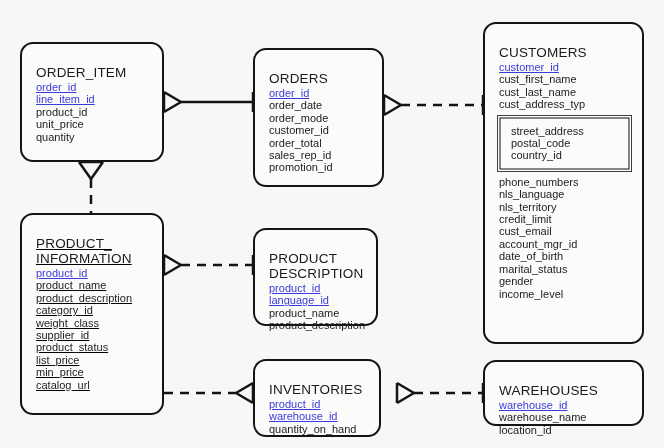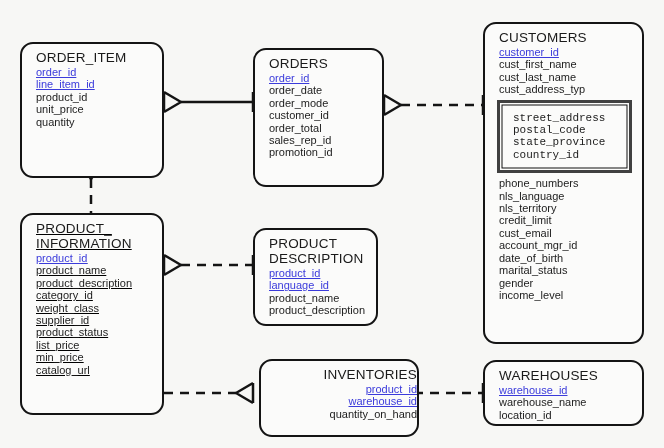--- a/index.html
+++ b/index.html
@@ -30,21 +30,21 @@
     pointer-events: none;
     z-index: 1;
   }
   .entity {
     position: absolute;
     background: #fbfbfa;
     border: 2.5px solid #141414;
     border-radius: 13px;
     box-sizing: border-box;
     z-index: 2;
-    padding: 4px 0 4px 0;
+    padding: 19px 0 4px 0;
   }
   .entity .ename {
     font-size: 13.5px;
     color: #1a1a1a;
     letter-spacing: 0.2px;
     line-height: 15px;
     padding: 2px 0 1px 14px;
     white-space: pre-line;
   }
   .attrs {
@@ -58,36 +58,35 @@
     color: #1c1c1c;
     white-space: nowrap;
   }
   .attrs li.key {
     color: #3b3bdb;
     text-decoration: underline;
     text-underline-offset: 1px;
   }
   .nested-box {
     margin: 4px 10px 4px 12px;
-    border: 3px solid #404040;
+    border: 1px solid #404040;
     box-shadow: 0 0 0 1.5px #fbfbfa inset, 0 0 0 2.5px #111 inset;
     background: #fbfbfa;
     padding: 9px 0 9px 0;
-    font-family: Liberation Mono, monospace;
   }
   .nested-box .attrs {
     padding-left: 13px;
   }
   
-  #ent-order-item        { left: 20px;  top: 42px;  width: 144px; height: 136px; }
+  #ent-order-item        { left: 20px;  top: 42px;  width: 144px; height: 120px; }
   #ent-orders            { left: 253px; top: 48px;  width: 131px; height: 139px; }
   #ent-customers         { left: 483px; top: 22px;  width: 161px; height: 322px; }
   #ent-product-info      { left: 20px;  top: 213px; width: 144px; height: 202px; text-decoration: underline; }
   #ent-product-desc      { left: 253px; top: 228px; width: 125px; height: 98px; }
-  #ent-inventories       { left: 259px; top: 359px; width: 160px; height: 78px; text-align: right; }
+  #ent-inventories       { left: 253px; top: 359px; width: 128px; height: 78px; }
   #ent-warehouses        { left: 483px; top: 360px; width: 161px; height: 66px; }
 </style>
 </head>
 <body>
 
 <div id="canvas">
 
   <svg class="links" viewBox="0 0 664 448">
 
     <g>
@@ -154,21 +153,20 @@
     <ul class="attrs">
       <li class="key">customer_id</li>
       <li>cust_first_name</li>
       <li>cust_last_name</li>
       <li>cust_address_typ</li>
     </ul>
     <div class="nested-box">
       <ul class="attrs">
         <li>street_address</li>
         <li>postal_code</li>
-        <li>state_province</li>
         <li>country_id</li>
       </ul>
     </div>
     <ul class="attrs">
       <li>phone_numbers</li>
       <li>nls_language</li>
       <li>nls_territory</li>
       <li>credit_limit</li>
       <li>cust_email</li>
       <li>account_mgr_id</li>

